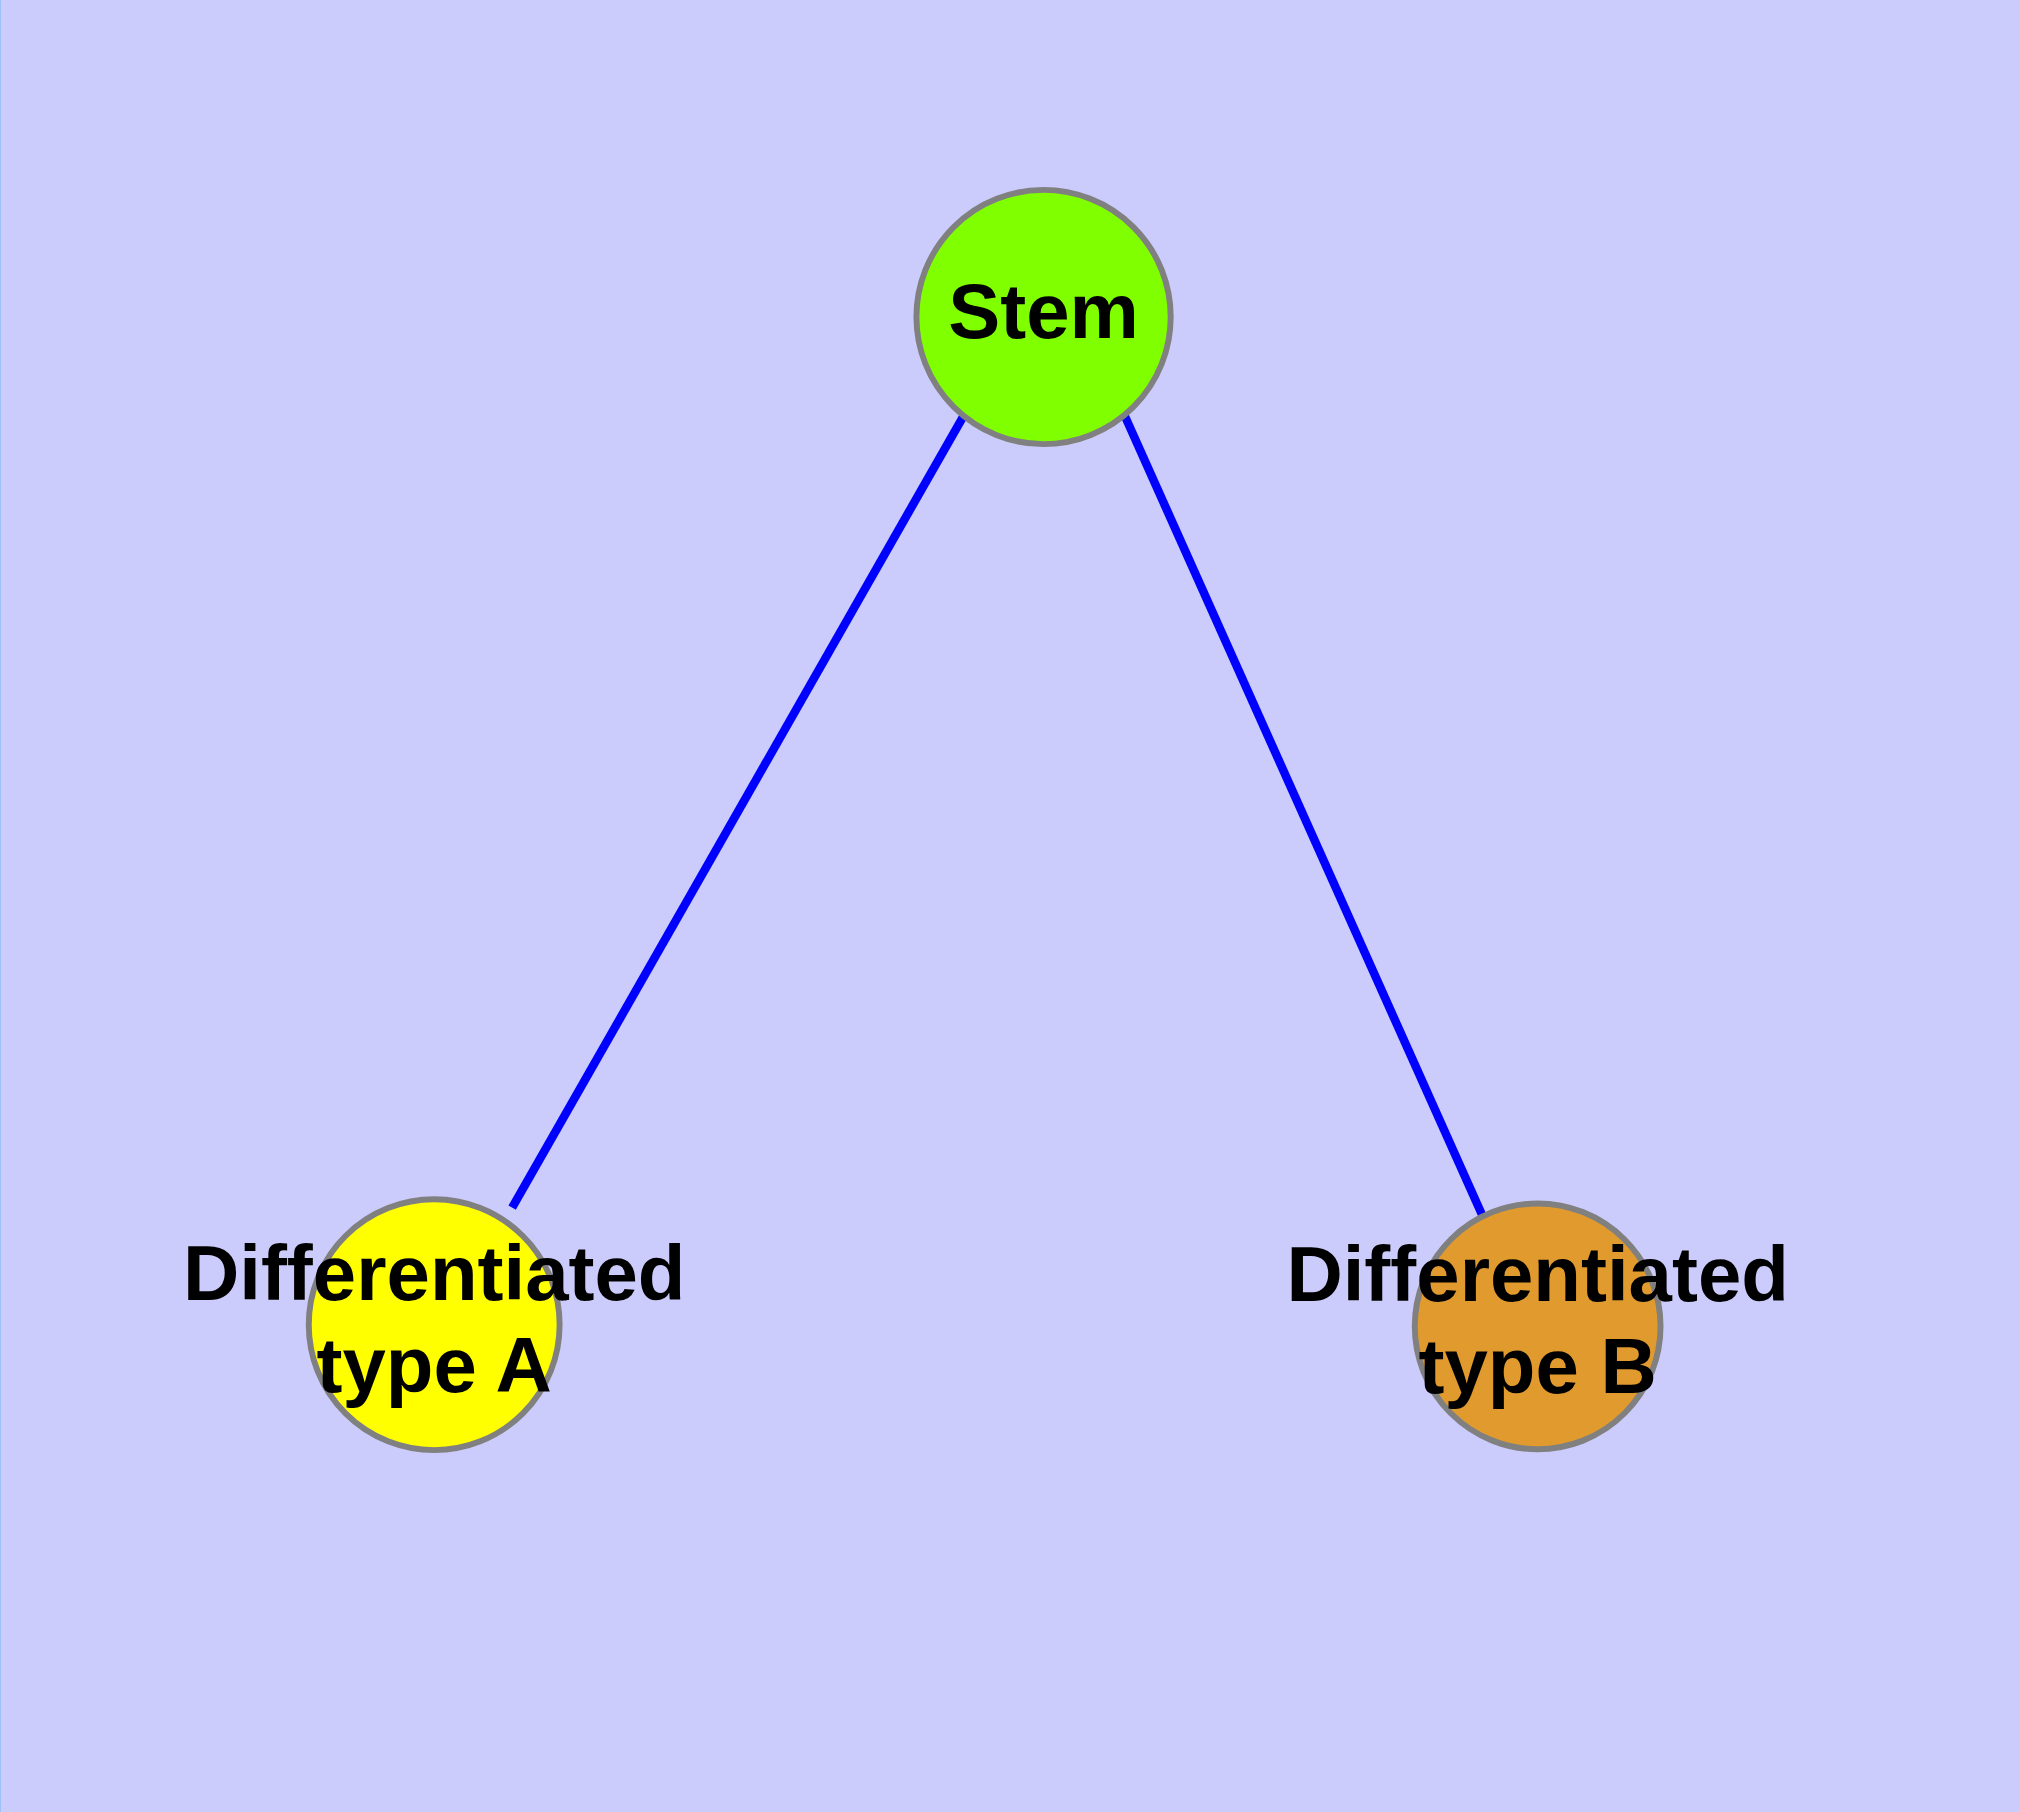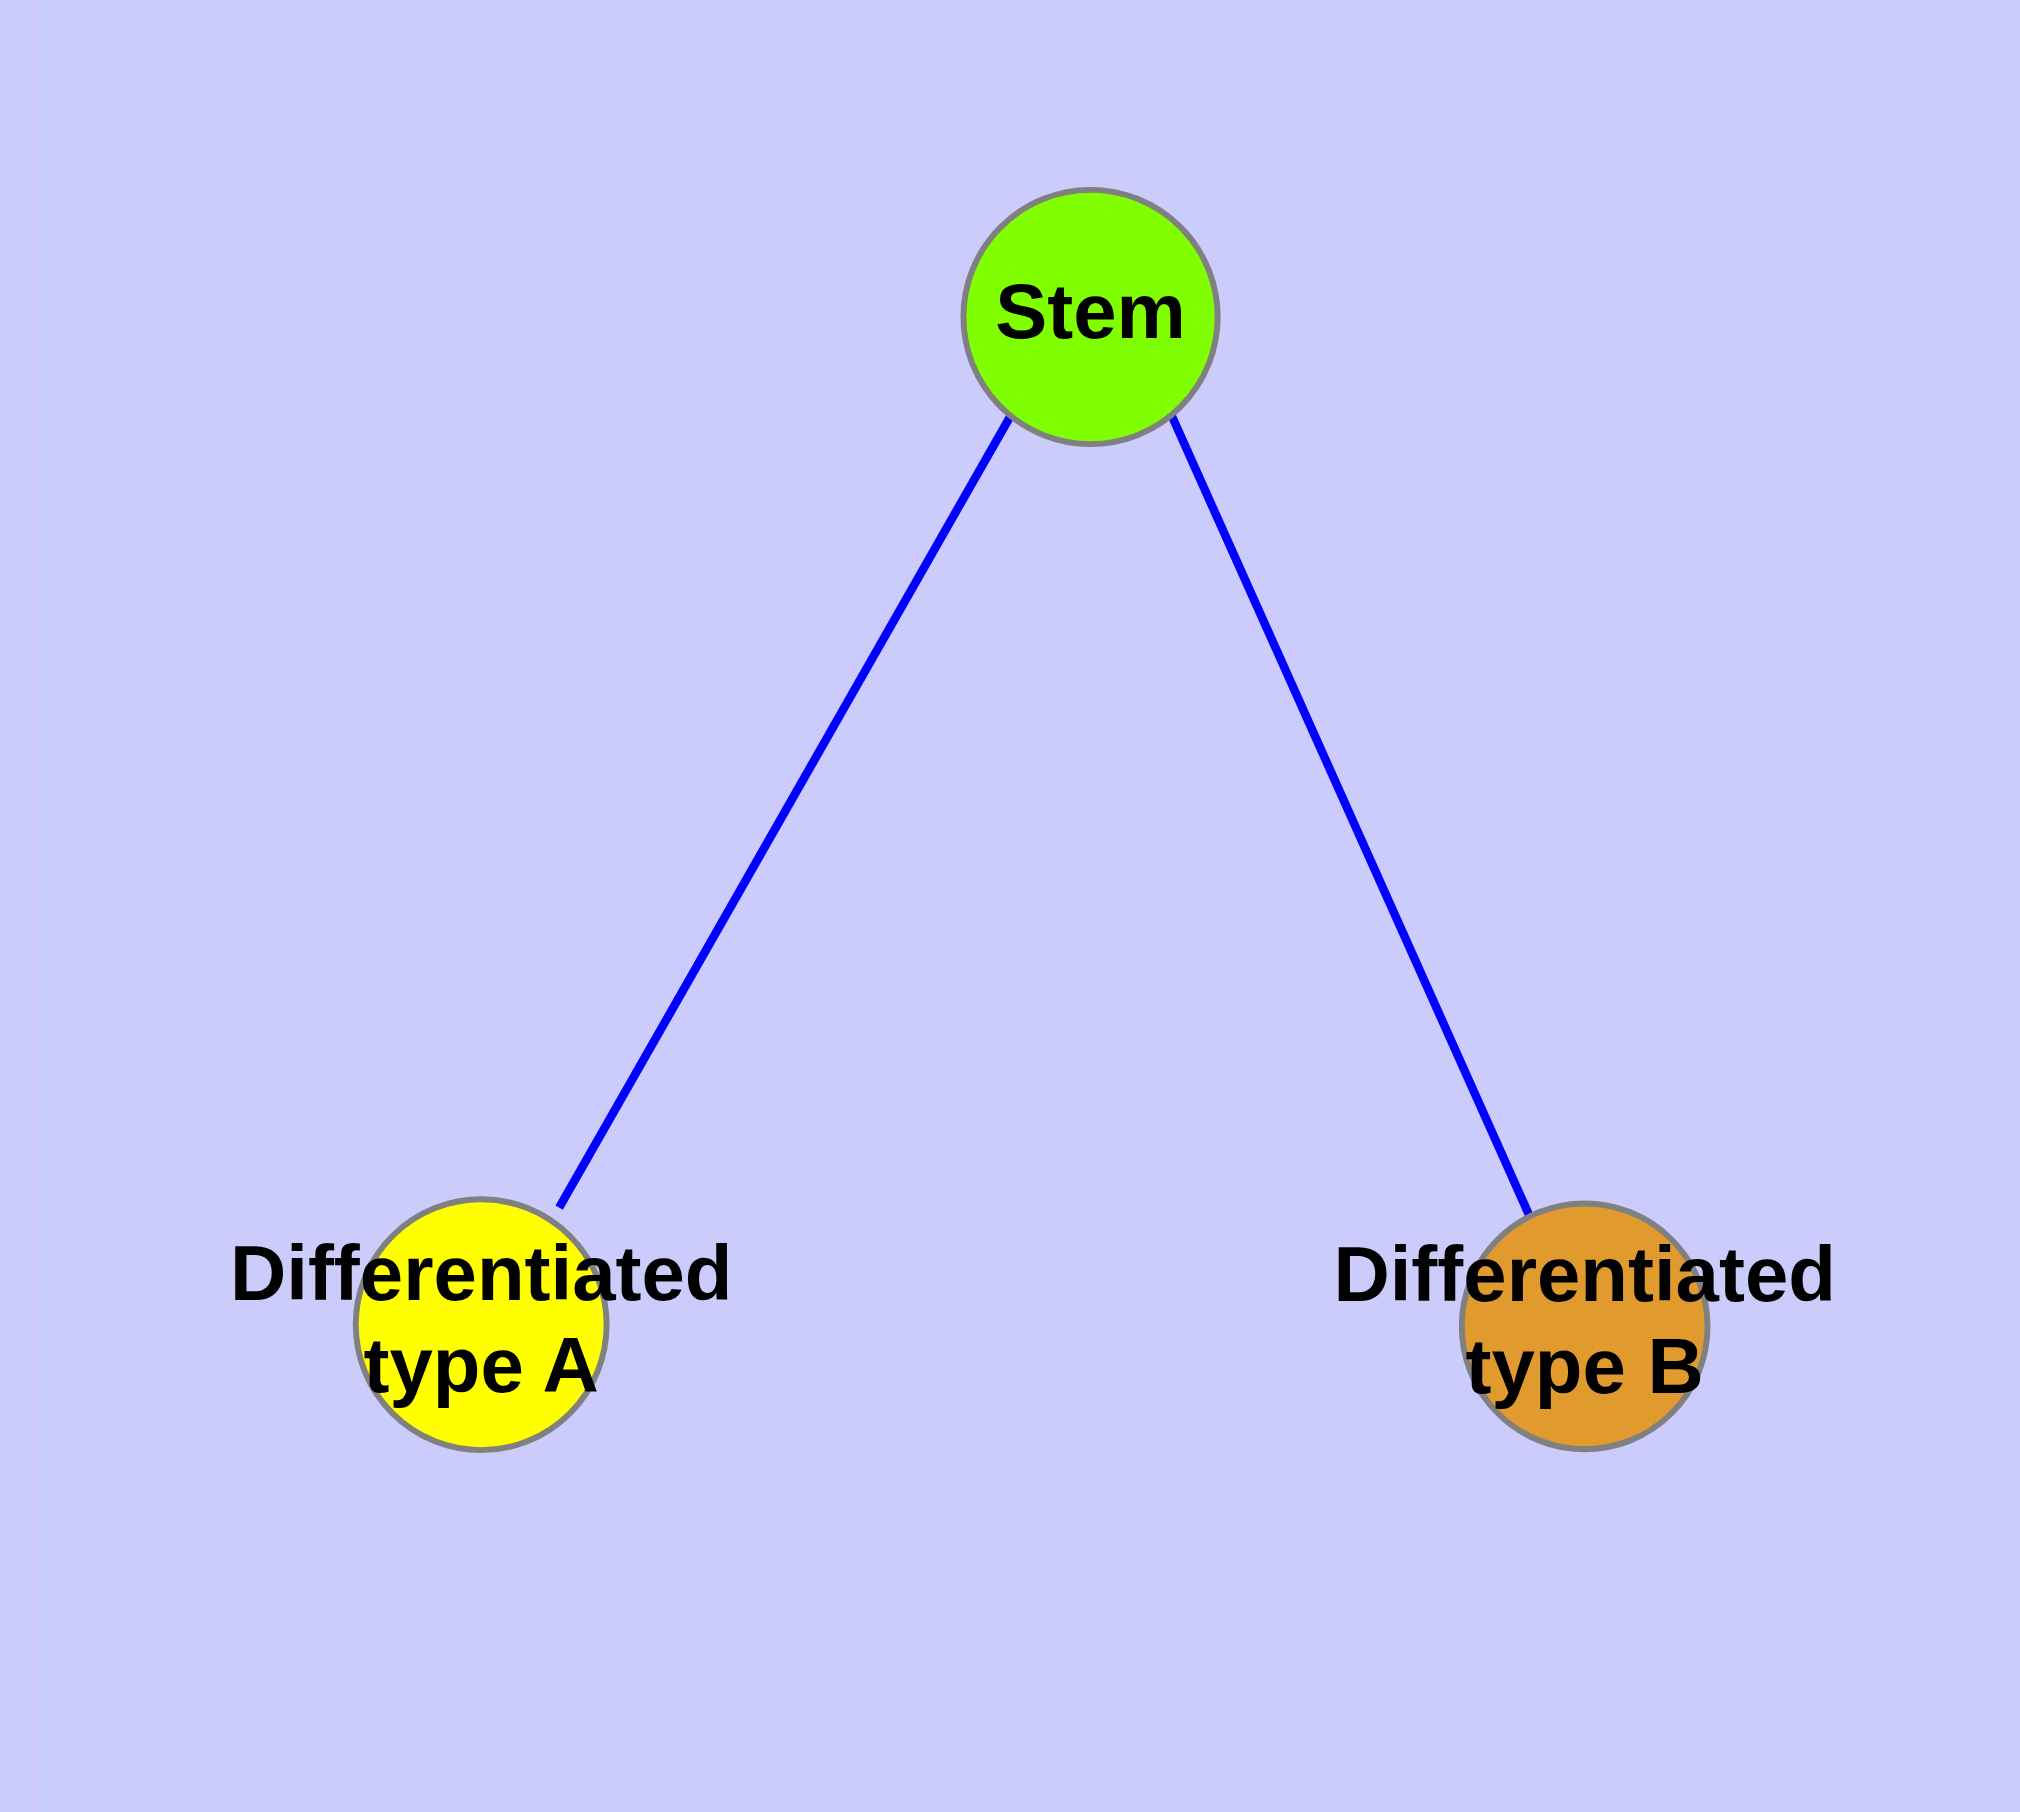--- a/index.html
+++ b/index.html
@@ -4,24 +4,23 @@
 <style>
   html, body {
     margin: 0;
     padding: 0;
     background: #ccccfc;
   }
   #stage {
     position: relative;
     width: 1941px;
     height: 1812px;
-    background: #5eead4;
+    background: #0ea5e9;
     overflow: hidden;
     font-family: "Liberation Sans", sans-serif;
-    margin-left: 47px;
   }
   #graph-svg {
     position: absolute;
     left: 0;
     top: 0;
     width: 2021px;
     height: 1812px;
   }
   .node-label {
     font-family: "Liberation Sans", sans-serif;

